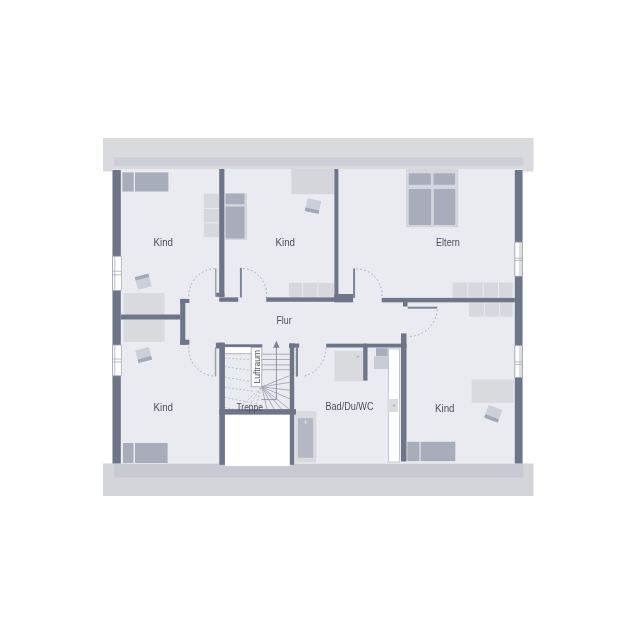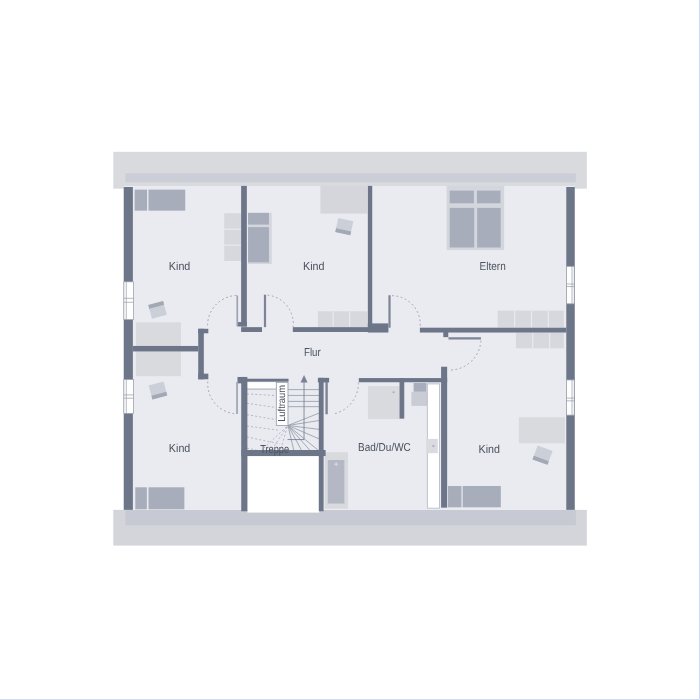--- a/index.html
+++ b/index.html
@@ -1,16 +1,16 @@
 <!DOCTYPE html>
 <html><head>
 <meta charset="utf-8">
 <style>
   html,body{margin:0;padding:0;background:#ffffff;}
-  .wrap{width:636px;height:636px;position:relative;background:#3b82f6;}
+  .wrap{width:636px;height:636px;position:relative;background:#14b8a6;}
   text{font-family:"Liberation Sans",sans-serif;fill:#4b515d;}
 </style>
 </head>
 <body>
 <div class="wrap">
 <svg width="636" height="636" viewBox="0 0 636 636">
 
 <rect x="0" y="0" width="636" height="636" fill="#ffffff"></rect>
 
 <rect x="103" y="138" width="430.5" height="33.5" fill="#d8dade"></rect>

